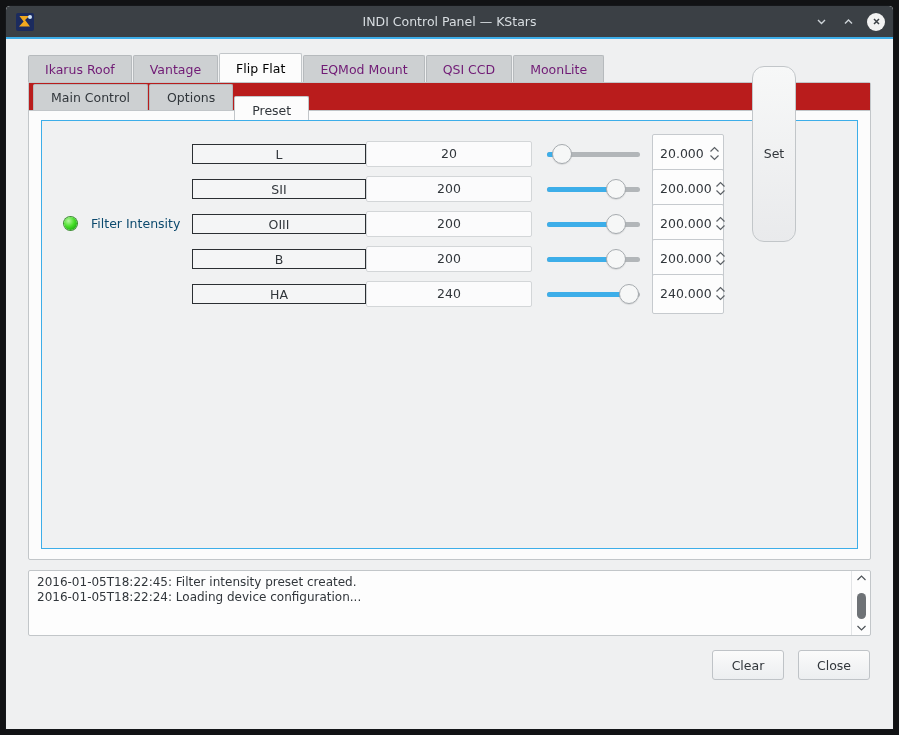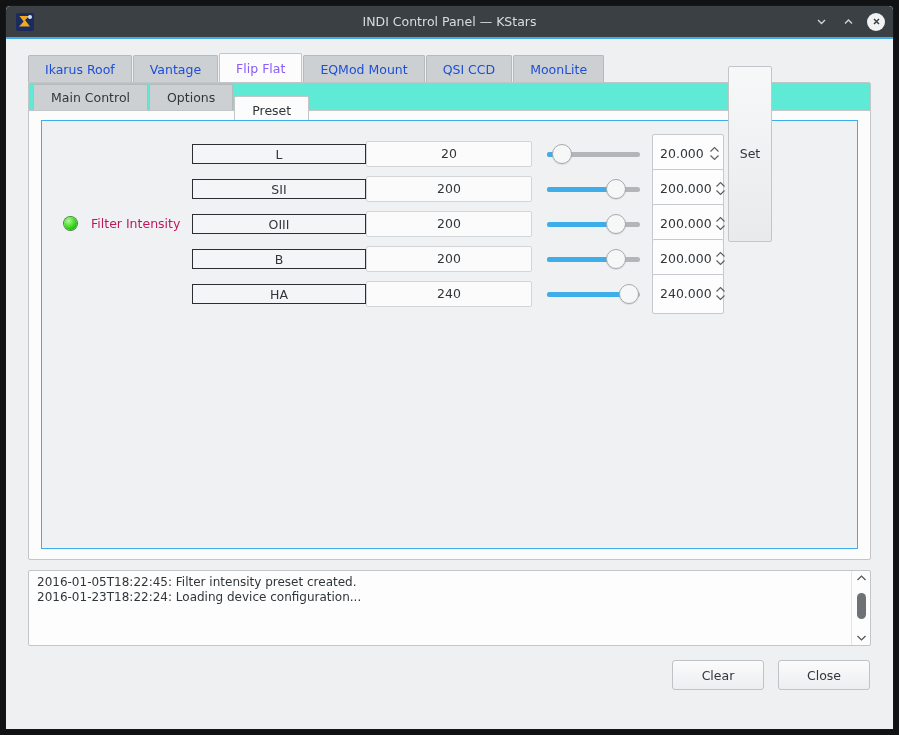--- a/index.html
+++ b/index.html
@@ -55,33 +55,33 @@
   
   .tabbar{
     display:flex;align-items:flex-end;height:28px;
     margin:15px 0 0 22px;position:relative;
   }
   .tabbar::after{
     content:"";position:absolute;left:0;right:22px;bottom:0;height:0;
   }
   .tab{
     height:26px;padding:0 16px;display:flex;align-items:center;
-    background:#cdd0d2;color:#1d4ed8;font-size:12.5px;
+    background:#cdd0d2;color:#701a75;font-size:12.5px;
     border:1px solid #b6babd;border-bottom:none;border-radius:2px 2px 0 0;
     margin-right:1px;white-space:nowrap;
   }
-  .tab.active{background:#fcfcfc;border-color:#c2c6c9;height:28px;color:#8b5cf6;}
+  .tab.active{background:#fcfcfc;border-color:#c2c6c9;height:28px;color:#000000;}
   
   .subpanel{
     margin:0 22px 0 22px;background:#fcfcfc;
     border:1px solid #c2c6c9;border-radius:0 2px 2px 2px;
     height:478px;box-sizing:border-box;position:relative;
   }
   .subtabbar{display:flex;align-items:flex-end;height:27px;padding-left:4px;
-    background:#5eead4;border-bottom:1px solid #c2c6c9;}
+    background:#b91c1c;border-bottom:1px solid #c2c6c9;}
   .subtab{
     height:25px;padding:0 17px;display:flex;align-items:center;
     background:#cdd0d2;border:1px solid #b6babd;border-bottom:none;
     border-radius:2px 2px 0 0;margin-right:1px;font-size:12.5px;white-space:nowrap;
   }
   .subtab.active{background:#fcfcfc;border-color:#c2c6c9;height:27px;
     position:relative;top:15px;border-bottom:1px solid #fcfcfc;}
   
   .groupbox{
     position:absolute;left:12px;top:37px;right:12px;bottom:10px;
@@ -92,21 +92,21 @@
   }
   .led-cell{
     width:150px;flex:0 0 150px;display:flex;align-items:center;
     height:175px;padding-left:22px;box-sizing:border-box;
   }
   .led{
     width:13px;height:13px;border-radius:50%;flex:0 0 13px;
     background:radial-gradient(circle at 35% 30%,#b6f7a0 0%,#49e02a 45%,#1faf13 80%,#108c0c 100%);
     box-shadow:0 0 0 1px #3f8f35;margin-right:14px;
   }
-  .led-label{font-size:12.5px;color:#be185d;}
+  .led-label{font-size:12.5px;color:#0c4a6e;}
   .fields{flex:1 1 auto;}
   .field-row{display:flex;align-items:center;height:35px;}
   .name-box{
     width:174px;flex:0 0 174px;height:20px;line-height:20px;text-align:center;
     border:1px solid #2b2f33;background:#f4f5f6;color:#31363b;font-size:12.5px;
     box-sizing:border-box;
   }
   .val-box{
     width:166px;flex:0 0 166px;height:26px;line-height:24px;text-align:center;
     border:1px solid #d3d6d8;background:#fbfbfc;
@@ -132,50 +132,50 @@
     border:1px solid #c6cace;border-radius:2px;background:#fdfdfd;
     display:flex;align-items:center;box-sizing:border-box;
   }
   .spin-val{flex:1 1 auto;padding-left:7px;font-size:12.5px;color:#31363b;}
   .spin-arrows{
     width:18px;flex:0 0 18px;display:flex;flex-direction:column;
     align-items:center;justify-content:center;gap:1px;color:#5c6166;
   }
   .spin-arrows svg{display:block;}
   .set-btn{
-    width:44px;flex:0 0 44px;height:176px;margin-left:4px;
-    border:1px solid #c2c6c9;border-radius:2px;
+    width:44px;flex:0 0 44px;height:176px;margin-left:28px;
+    border:1px solid #c2c6c9;border-radius:12px;
     background:linear-gradient(#f7f8f8,#e9eaec);
     display:flex;align-items:center;justify-content:center;font-size:12.5px;
     color:#31363b;box-sizing:border-box;
   }
   
   .logbox{
-    margin:10px 22px 0 22px;height:76px;background:#fdfdfd;
+    margin:10px 22px 0 22px;height:66px;background:#fdfdfd;
     border:1px solid #c2c6c9;border-radius:2px;display:flex;box-sizing:border-box;
   }
   .log-lines{flex:1 1 auto;padding:4px 0 0 8px;overflow:hidden;}
   .log-line{font-size:12px;line-height:15.2px;color:#31363b;white-space:nowrap;}
   .log-scroll{
     width:19px;flex:0 0 19px;border-left:1px solid #e2e4e6;
     display:flex;flex-direction:column;align-items:center;
     justify-content:space-between;padding:3px 0;box-sizing:border-box;
     position:relative;
   }
   .scroll-arrow{color:#4d5257;display:flex;}
   .scroll-thumb{
     position:absolute;left:5px;top:22px;width:9px;height:26px;
     border-radius:5px;background:#6e7276;
   }
   
   .footer{
     margin-top:14px;padding-right:23px;display:flex;justify-content:flex-end;gap:14px;
   }
   .btn{
-    width:92px;height:30px;border:1px solid #bfc3c7;border-radius:3px;
+    width:72px;height:30px;border:1px solid #bfc3c7;border-radius:3px;
     background:linear-gradient(#fbfbfb,#eceef0);
     display:flex;align-items:center;justify-content:center;
     font-size:12.5px;color:#31363b;box-sizing:border-box;
   }
 </style>
 </head>
 <body>
 
 <div class="window">
 
@@ -336,21 +336,21 @@
             </div>
 
           </div>
         </div>
       </div>
     </div>
 
     <div class="logbox">
       <div class="log-lines">
         <div class="log-line">2016-01-05T18:22:45: Filter intensity preset created.</div>
-        <div class="log-line">2016-01-23T18:22:24: Loading device configuration...</div>
+        <div class="log-line">2016-01-05T18:22:24: Loading device configuration...</div>
       </div>
       <div class="log-scroll">
         <div class="scroll-arrow">
           <svg width="11" height="8" viewBox="0 0 11 8">
               <path d="M1.5 6 L5.5 2 L9.5 6" fill="none" stroke="currentColor" stroke-width="1.2"></path>
             </svg>
         </div>
         <div class="scroll-thumb"></div>
         <div class="scroll-arrow">
           <svg width="11" height="8" viewBox="0 0 11 8">

